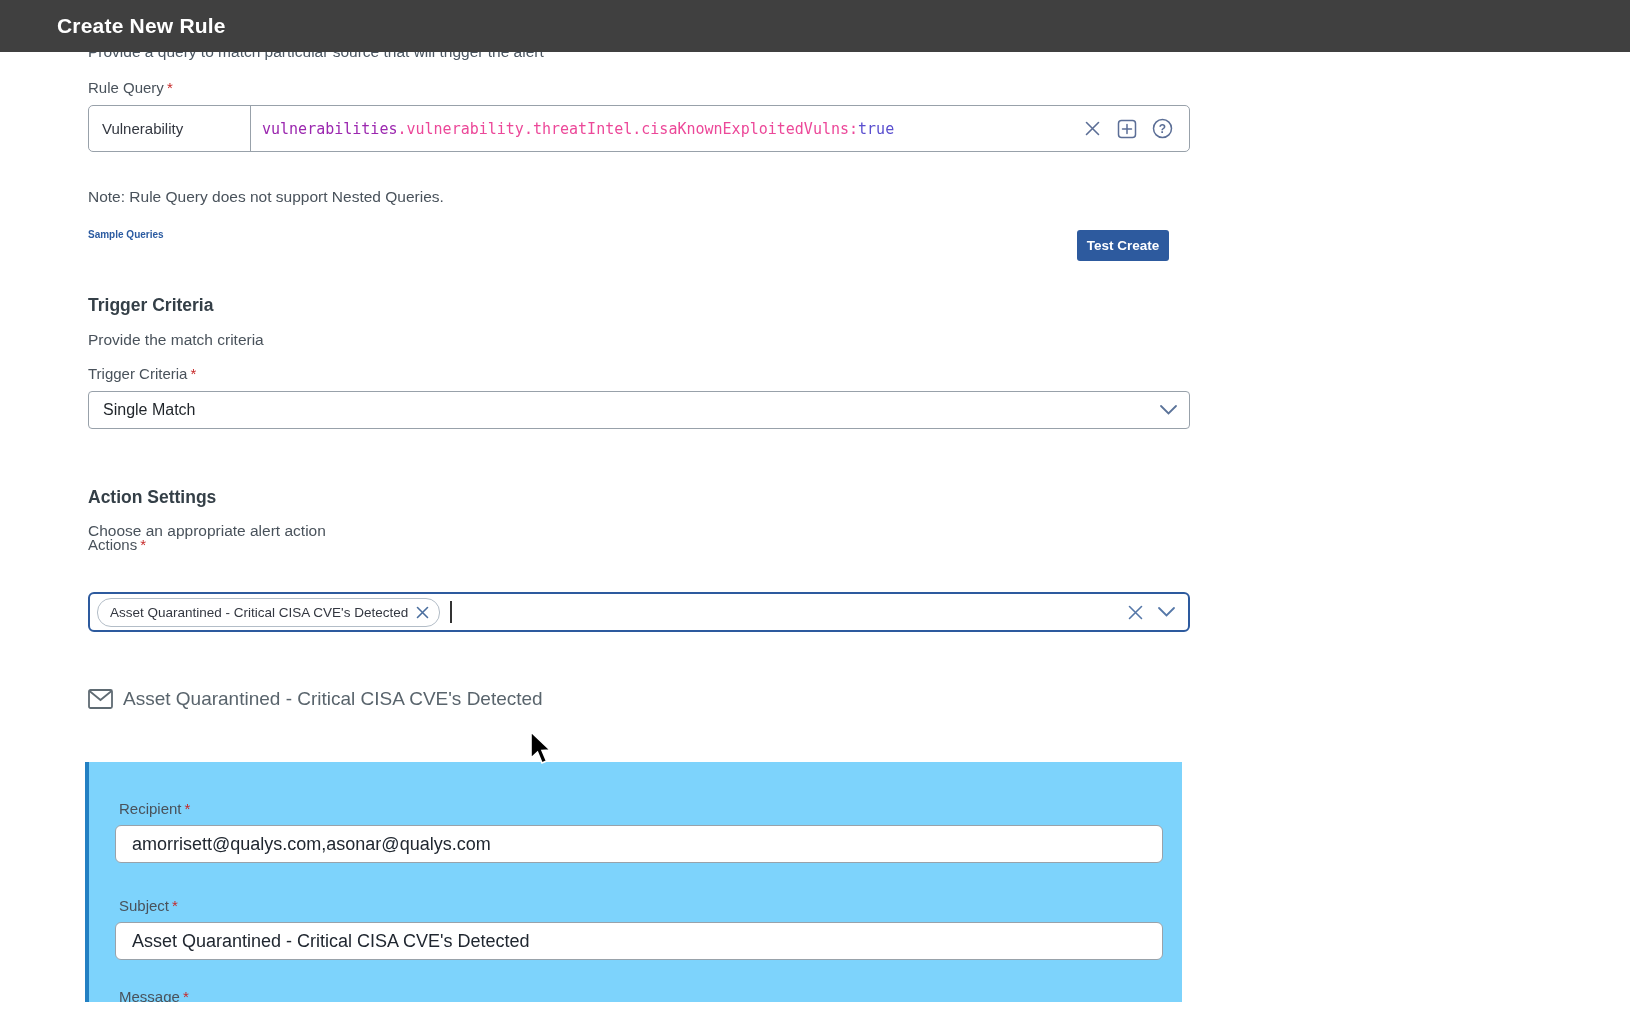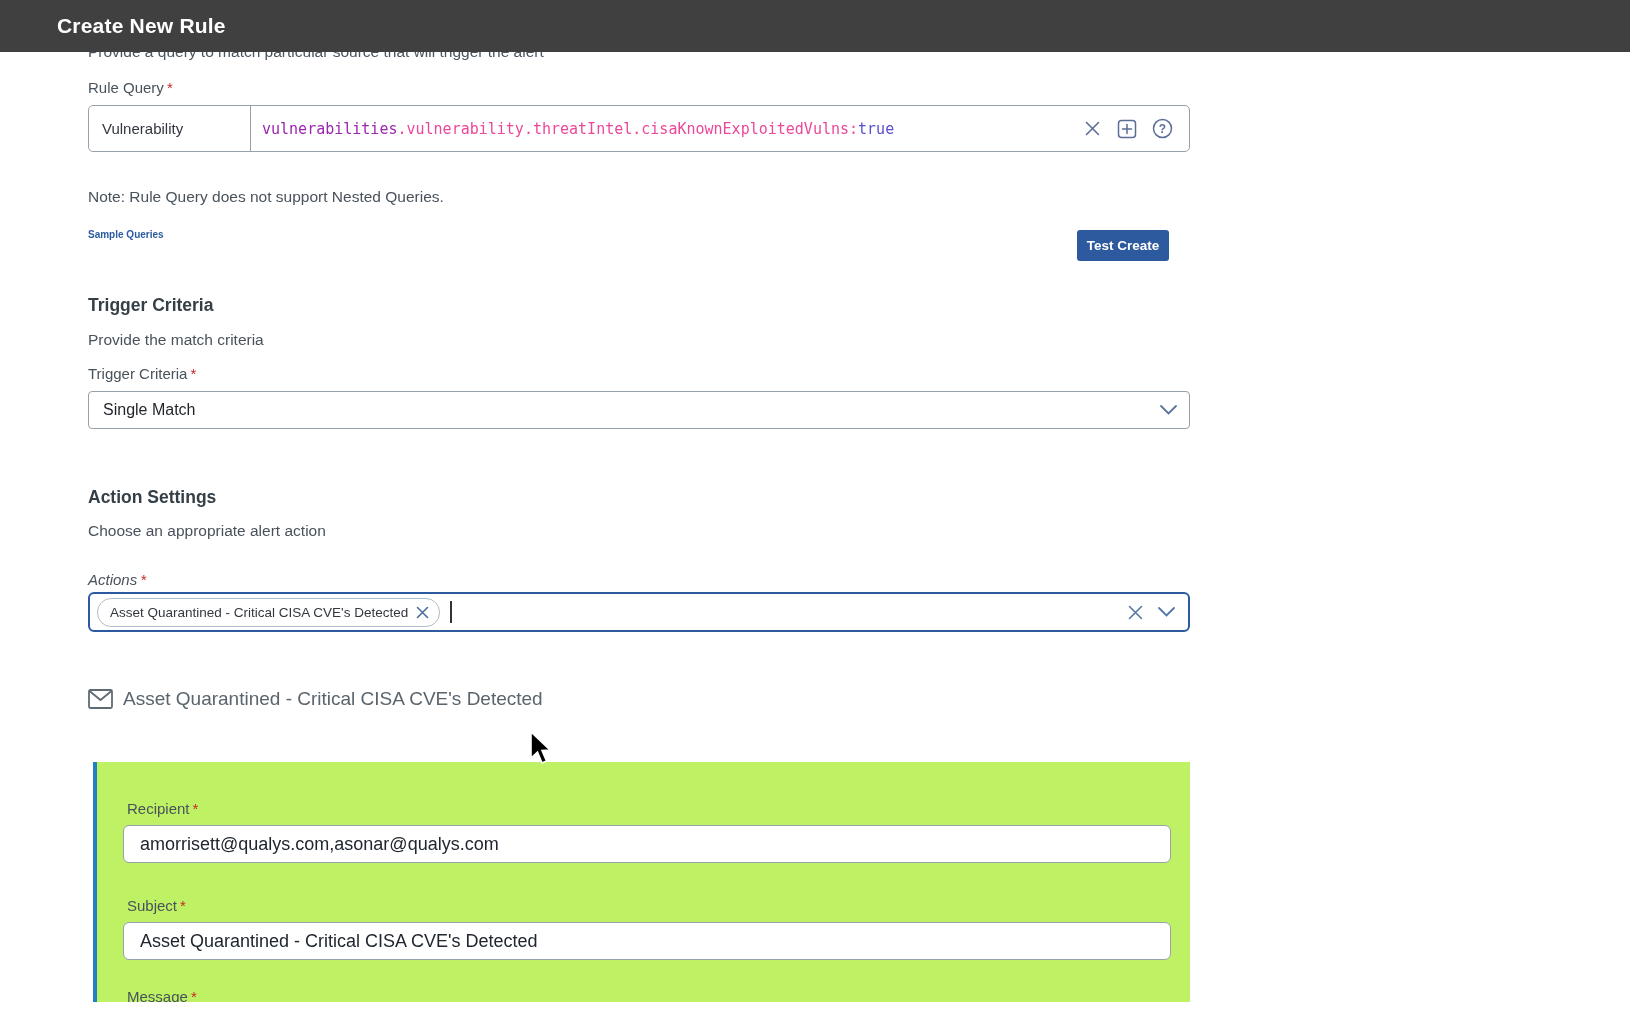--- a/index.html
+++ b/index.html
@@ -45,21 +45,21 @@
     border:2px solid #2d5a9e;border-radius:6px;box-sizing:border-box;
     display:flex;align-items:center;padding:0 12px 0 7px;}
   .chip{height:27px;border:1px solid #b3bdc7;border-radius:14px;background:#fff;
     display:flex;align-items:center;gap:8px;padding:0 10px 0 12px;font-size:13.5px;color:#333740;flex:none;}
   .caret{width:1.5px;height:22px;background:#333;margin-left:10px;flex:none;}
   .ms-spacer{flex:1;}
   .ms-icons{display:flex;align-items:center;gap:13px;flex:none;}
   
   .email-title-row{position:absolute;left:88px;top:688px;display:flex;align-items:center;gap:10px;}
   .email-title{font-size:19px;color:#59646c;}
-  .email-panel{position:absolute;left:93px;top:762px;width:1097px;height:240px;background:#bef264;
+  .email-panel{position:absolute;left:85px;top:762px;width:1097px;height:240px;background:#7dd3fc;
     border-left:4px solid #2380c3;box-sizing:border-box;overflow:hidden;}
   .panel-label{position:absolute;left:30px;font-size:15px;color:#49525b;}
   .panel-input{position:absolute;left:26px;width:1048px;height:38px;background:#fff;
     border:1.5px solid #99a2aa;border-radius:6px;box-sizing:border-box;padding:0 16px;
     font-size:18px;color:#202730;font-family:"Liberation Sans",sans-serif;outline:none;}
   
   .cursor{position:absolute;left:528px;top:731px;z-index:10;pointer-events:none;}
 </style>
 </head>
 <body>
@@ -119,21 +119,21 @@
     <span class="sel-value">Single Match</span>
     <span style="display:flex;">
       <svg width="19" height="12" viewBox="0 0 19 12">
           <path d="M2 2 L9.5 9.5 L17 2" fill="none" stroke="#5b7399" stroke-width="1.8" stroke-linecap="round"></path>
         </svg>
     </span>
   </div>
 
   <div class="section-heading" style="left:88px;top:487px;">Action Settings</div>
   <div class="section-sub" style="left:88px;top:522px;">Choose an appropriate alert action</div>
-  <div class="field-label" style="left:88px;top:571px;font-style:italic;">
+  <div class="field-label" style="left:88px;top:536px;">
     <span>Actions</span><span class="req">*</span>
   </div>
 
   <div class="multiselect">
     <div class="chip">
       <span>Asset Quarantined - Critical CISA CVE's Detected</span>
       <span style="display:flex;">
         <svg width="13" height="13" viewBox="0 0 13 13">
             <path d="M1.5 1.5 L11.5 11.5 M11.5 1.5 L1.5 11.5" stroke="#4a6e9e" stroke-width="1.6" fill="none" stroke-linecap="round"></path>
           </svg>

